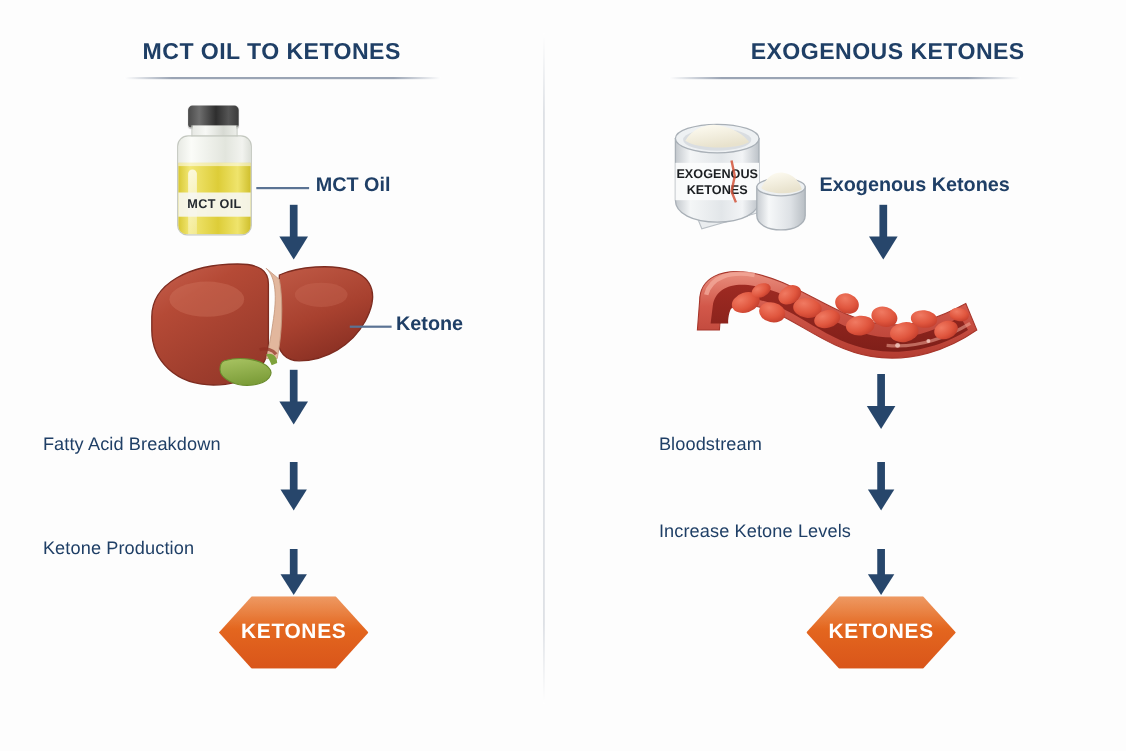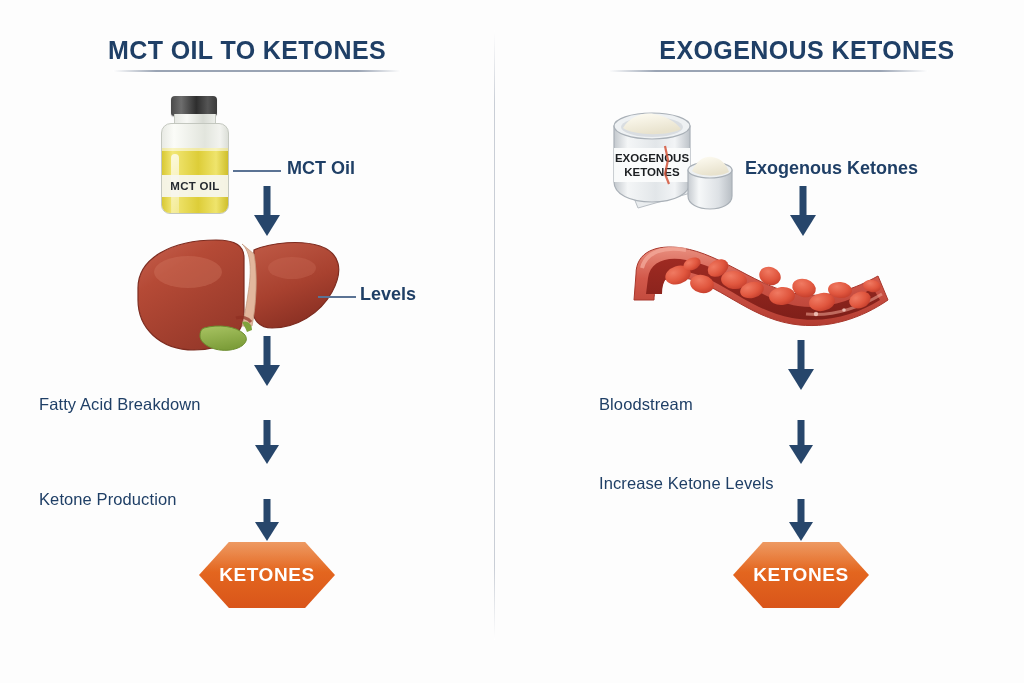--- a/index.html
+++ b/index.html
@@ -38,21 +38,21 @@
   .column.left  { left: 0; }
   .column.right { left: 560px; }
 
   
   .panel-title {
     position: absolute;
     top: 36px;
     left: 0;
     width: 494px;
     text-align: center;
-    font-size: 25px;
+    font-size: 21px;
     font-weight: bold;
     letter-spacing: 0.4px;
     color: #1f3f66;
     font-family: "Liberation Sans", sans-serif;
   }
   .title-rule {
     position: absolute;
     top: 70px;
     height: 2px;
     background: linear-gradient(to right, #ffffff, #9aa4b4 15%, #9aa4b4 85%, #ffffff);
@@ -272,21 +272,21 @@
         <ellipse cx="160" cy="32" rx="24" ry="11" fill="#cb6d58" opacity="0.35"></ellipse>
 
         <path d="M72,92 C86,88 104,90 112,98 C118,104 112,112 98,114 C82,116 68,108 68,100 C68,96 69,93 72,92 Z" fill="url(#gall)" stroke="#6b8c2e" stroke-width="1"></path>
         <path d="M110,86 C116,84 120,88 120,94 L115,96 C113,91 111,88 110,86 Z" fill="#7fa23c"></path>
 
         <path d="M104,82 C110,80 116,82 119,86" stroke="#8e2f22" stroke-width="3" fill="none" opacity="0.7"></path>
       </svg>
     </div>
 
     <div class="callout-line" style="left:318px; top:296px; width:38px;"></div>
-    <div class="callout-label" style="left:360px; top:284px;">Levels</div>
+    <div class="callout-label" style="left:360px; top:284px;">Ketone</div>
 
     <div class="arrow" style="left:252px; top:336px;">
       <svg width="30" height="52" viewBox="0 0 30 52">
         <rect x="11.5" y="0" width="7" height="31" fill="#27466b"></rect>
         <polygon points="2,29 28,29 15,50" fill="#27466b"></polygon>
       </svg>
     </div>
 
     <div class="flow-text" style="top:395px;">Fatty Acid Breakdown</div>
 

